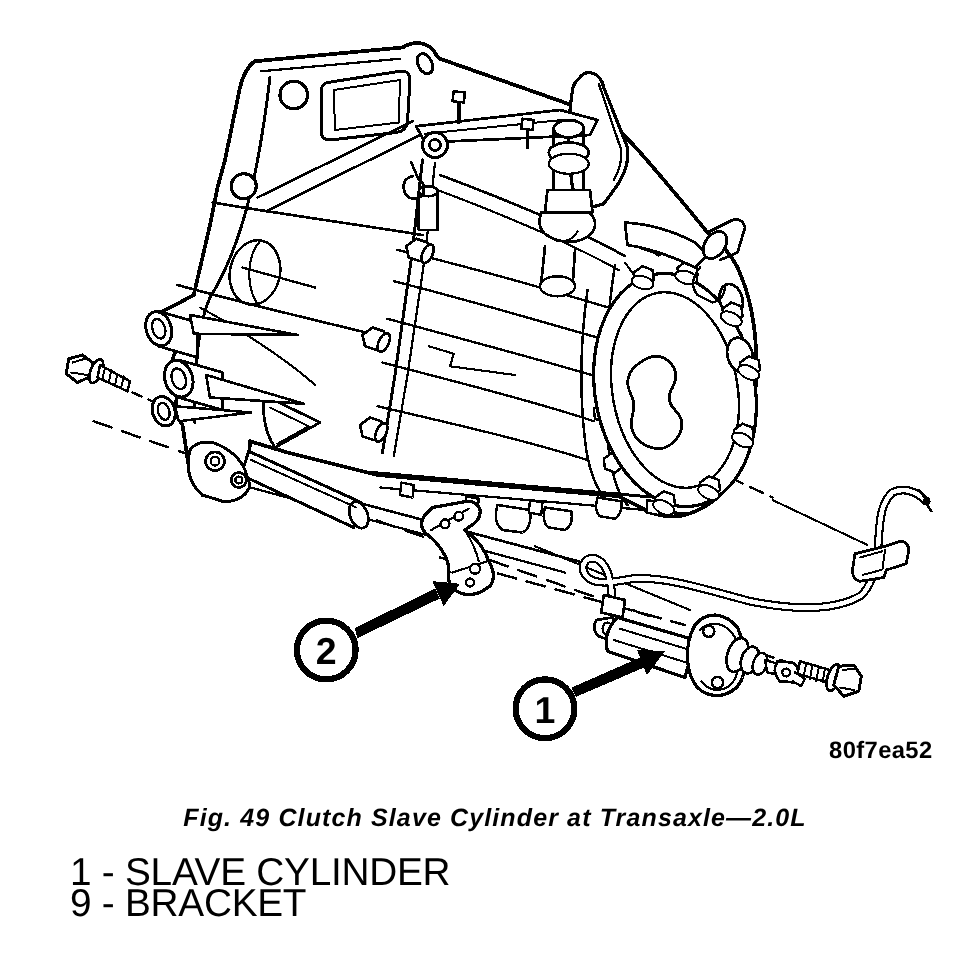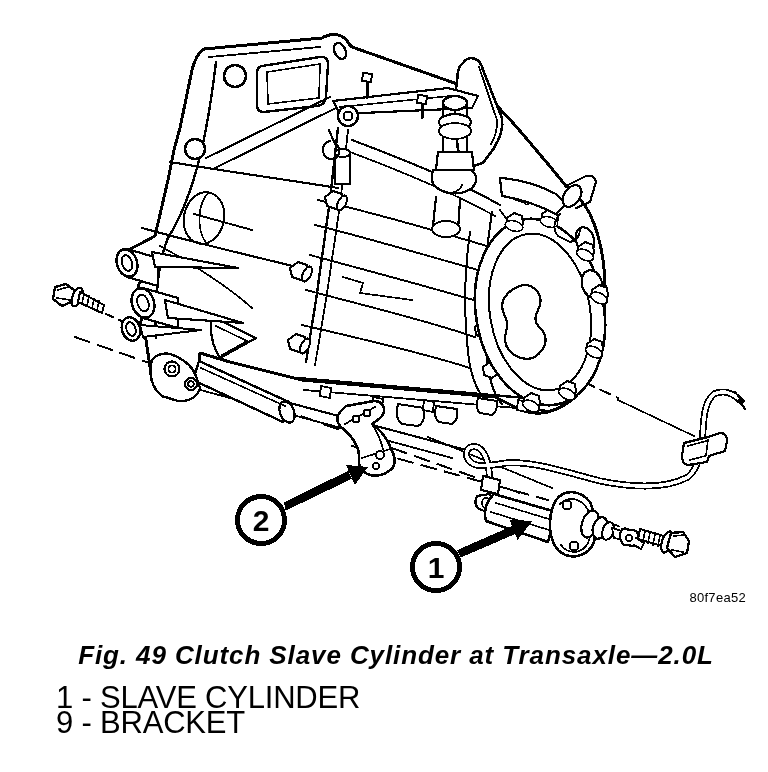--- a/index.html
+++ b/index.html
@@ -1,23 +1,23 @@
 <!DOCTYPE html>
 <html><head>
 <meta charset="utf-8">
 <style>
   html,body{margin:0;padding:0;}
   body{width:768px;height:772px;background:#ffffff;position:relative;overflow:hidden;
        font-family:"Liberation Sans",sans-serif;color:#000;}
   #stage{position:absolute;left:0;top:0;width:768px;height:772px;}
   svg{position:absolute;left:0;top:0;}
-  .code-label{position:absolute;right:22px;top:590px;font-size:13px;font-weight:normal;
+  .code-label{position:absolute;right:22px;top:590px;font-size:19px;font-weight:bold;
        letter-spacing:0.3px;}
   .caption{position:absolute;left:24px;top:638px;width:744px;text-align:center;
-       font-size:26px;font-weight:bold;font-style:italic;line-height:35px;letter-spacing:0.9px;}
+       font-size:20px;font-weight:bold;font-style:italic;line-height:35px;letter-spacing:0.9px;}
   .legend{position:absolute;left:56px;top:685px;font-size:31px;line-height:25.3px;letter-spacing:-0.2px;}
   .legend div{white-space:pre;}
 </style>
 </head>
 <body>
 
 <div id="stage">
 
 <svg width="768" height="620" viewBox="0 0 768 620" fill="none" stroke="#000" stroke-linecap="round" stroke-linejoin="round" shape-rendering="optimizeSpeed">
 

